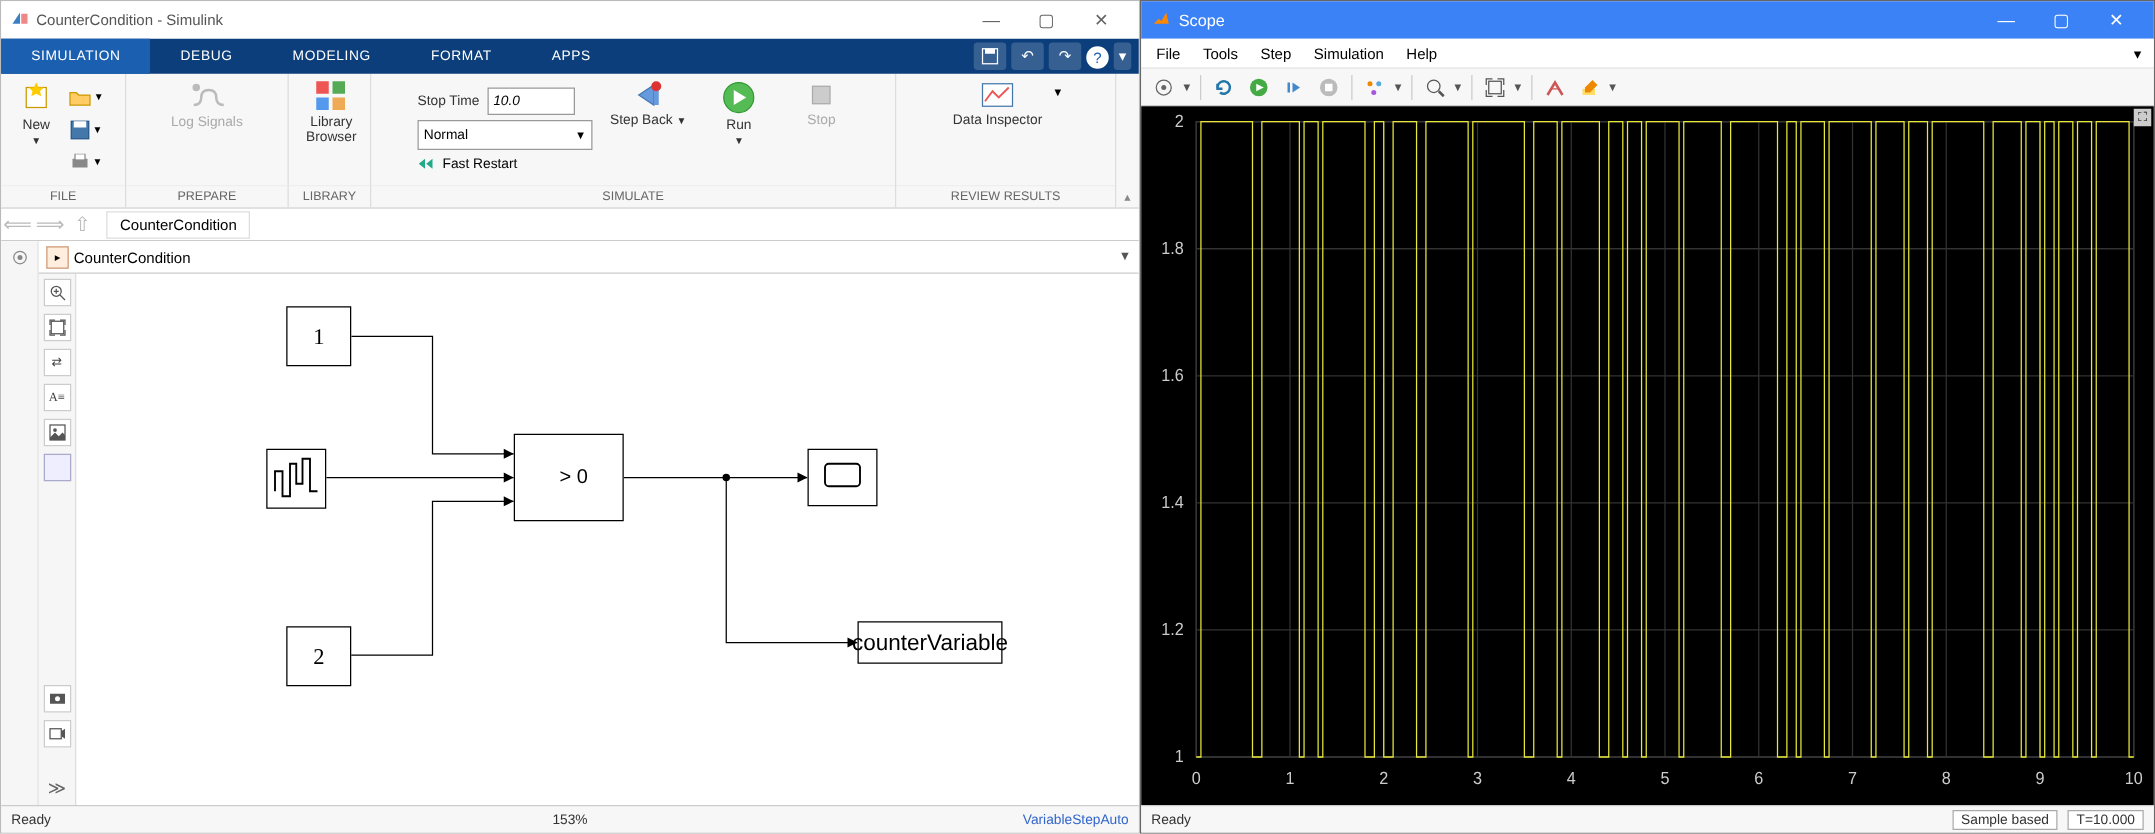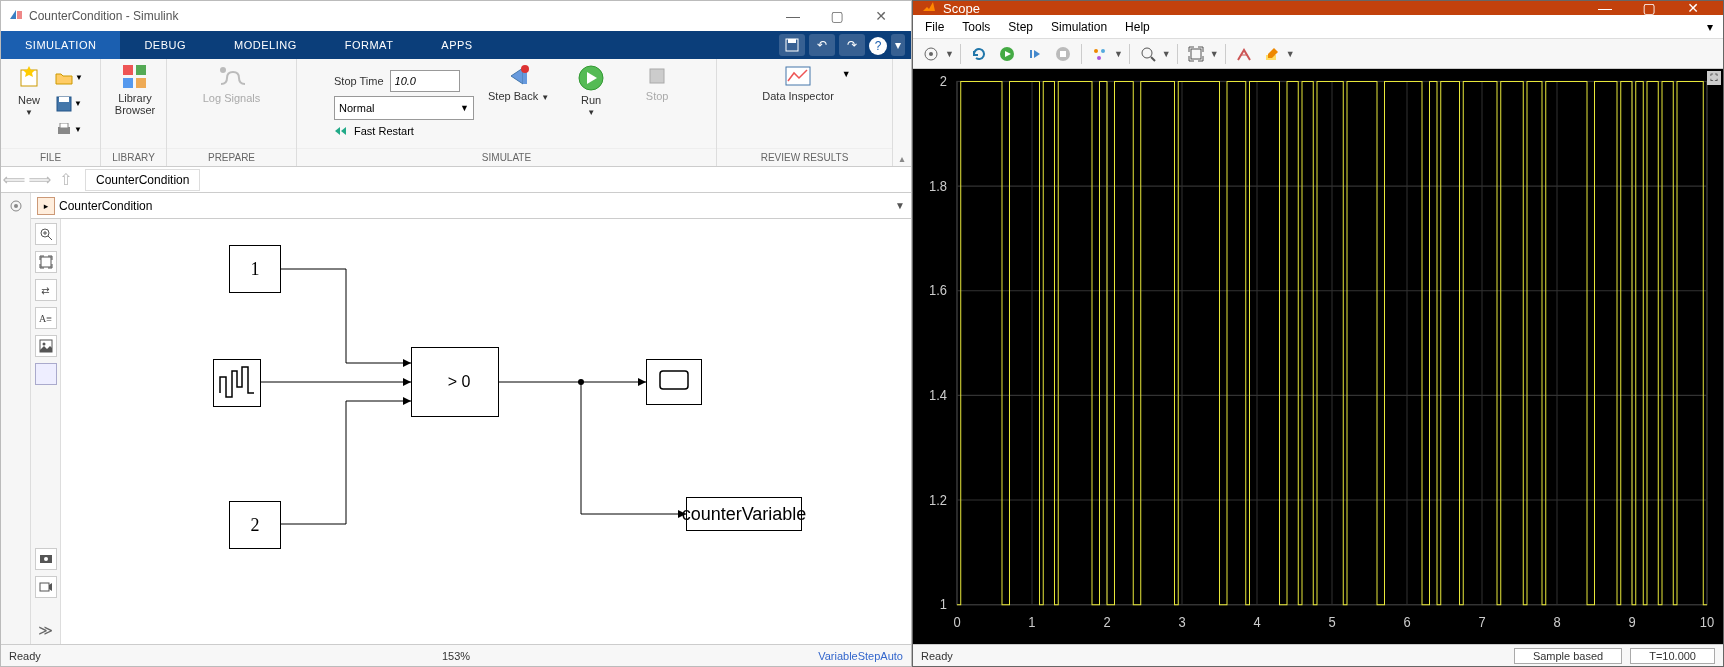--- a/index.html
+++ b/index.html
@@ -51,39 +51,39 @@
 .blk { position: absolute; border: 1px solid #000; background: #fff; display: flex; align-items: center; justify-content: center; font-size: 18px; font-family: "Times New Roman", serif; }
 
 
 .status-l { height: 22px; background: #f7f7f7; border-top: 1px solid #ccc; display: flex; align-items: center; font-size: 11px; color: #333; padding: 0 8px; position: relative; }
 .status-l .zoom { position: absolute; left: 50%; transform: translateX(-50%); }
 .status-l .solver { margin-left: auto; color: #36c; }
 
 
 .win-right { flex: 1; height: 100%; display: flex; flex-direction: column; border: 1px solid #666; background: #fff; }
 
-.titlebar-r { height: 14px; background: #c2410c; color: #fff; display: flex; align-items: center; padding: 0 8px; font-size: 13px; }
+.titlebar-r { height: 30px; background: #3b82f6; color: #fff; display: flex; align-items: center; padding: 0 8px; font-size: 13px; }
 .titlebar-r .winctl { margin-left: auto; display: flex; }
 .titlebar-r .winctl div { width: 44px; height: 28px; display: flex; align-items: center; justify-content: center; color: #fff; font-size: 14px; }
 
 .menubar { height: 24px; background: #fff; border-bottom: 1px solid #ddd; display: flex; align-items: center; padding: 0 4px; font-size: 12px; gap: 2px; }
 .menubar .mitem { padding: 2px 8px; }
 .menubar .expand { margin-left: auto; padding: 0 6px; }
 
 .toolbar-r { height: 30px; background: #f7f7f7; border-bottom: 1px solid #ccc; display: flex; align-items: center; padding: 0 6px; gap: 4px; }
 .toolbar-r .tbtn { width: 24px; height: 24px; display: flex; align-items: center; justify-content: center; border: 1px solid transparent; }
 .toolbar-r .tsep { width: 1px; height: 20px; background: #ccc; margin: 0 2px; }
 .toolbar-r .dd { font-size: 9px; color: #555; margin-left: -2px; }
 
 .scope-area { flex: 1; background: #000; position: relative; padding: 8px 12px 8px 40px; }
 .scope-svg { width: 100%; height: 100%; }
 
 .status-r { height: 22px; background: #f7f7f7; border-top: 1px solid #ccc; display: flex; align-items: center; font-size: 11px; color: #333; padding: 0 8px; }
 .status-r .rgroup { margin-left: auto; display: flex; gap: 8px; }
-.status-r .tbox { border: 1px solid #aaa; background: #fff; padding: 1px 18px; }
+.status-r .tbox { border: 1px solid #aaa; background: #fff; padding: 1px 6px; }
 </style>
 </head>
 <body>
 
 <div class="win-left">
 
   <div class="titlebar">
     <span class="ico">
       <svg width="14" height="14">
           <path d="M1 11 L7 2 L7 11 Z" fill="#3a7fc4"></path>
@@ -149,46 +149,46 @@
                 <rect x="2" y="4" width="12" height="7" fill="#888"></rect>
                 <rect x="4" y="0" width="8" height="5" fill="#fff" stroke="#888"></rect>
               </svg>
               <span style="font-size:8px;margin-left:2px;">▼</span>
             </div>
         </div>
       </div>
       <div class="grp-label">FILE</div>
     </div>
 
+    <div class="grp" style="width:130px;">
+      <div class="grp-body" style="justify-content:center;">
+        <div class="bigbtn dis">
+          <svg width="30" height="26">
+              <path d="M4 20 Q10 20 10 14 Q10 8 16 8 Q22 8 22 14 Q22 20 28 20" fill="none" stroke="#bbb" stroke-width="2"></path>
+              <circle cx="6" cy="6" r="3" fill="#bbb"></circle>
+            </svg>
+          <span style="text-align:center;line-height:1.1;">Log Signals</span>
+        </div>
+      </div>
+      <div class="grp-label">PREPARE</div>
+    </div>
+
     <div class="grp" style="width:66px;">
       <div class="grp-body">
         <div class="bigbtn">
           <svg width="26" height="26">
               <rect x="1" y="1" width="10" height="10" fill="#e55"></rect>
               <rect x="14" y="1" width="10" height="10" fill="#5a5"></rect>
               <rect x="1" y="14" width="10" height="10" fill="#59e"></rect>
               <rect x="14" y="14" width="10" height="10" fill="#ea5"></rect>
             </svg>
           <span style="text-align:center;line-height:1.1;">Library Browser</span>
         </div>
       </div>
       <div class="grp-label">LIBRARY</div>
-    </div>
-
-    <div class="grp" style="width:130px;">
-      <div class="grp-body" style="justify-content:center;">
-        <div class="bigbtn dis">
-          <svg width="30" height="26">
-              <path d="M4 20 Q10 20 10 14 Q10 8 16 8 Q22 8 22 14 Q22 20 28 20" fill="none" stroke="#bbb" stroke-width="2"></path>
-              <circle cx="6" cy="6" r="3" fill="#bbb"></circle>
-            </svg>
-          <span style="text-align:center;line-height:1.1;">Log Signals</span>
-        </div>
-      </div>
-      <div class="grp-label">PREPARE</div>
     </div>
 
     <div class="grp" style="width:420px;">
       <div class="grp-body" style="gap:10px;">
         <div style="display:flex;flex-direction:column;gap:4px;margin-left:31px;">
           <div class="stopfield">
             <span>Stop Time</span>
             <input value="10.0" style="">
           </div>
           <div class="combo">

